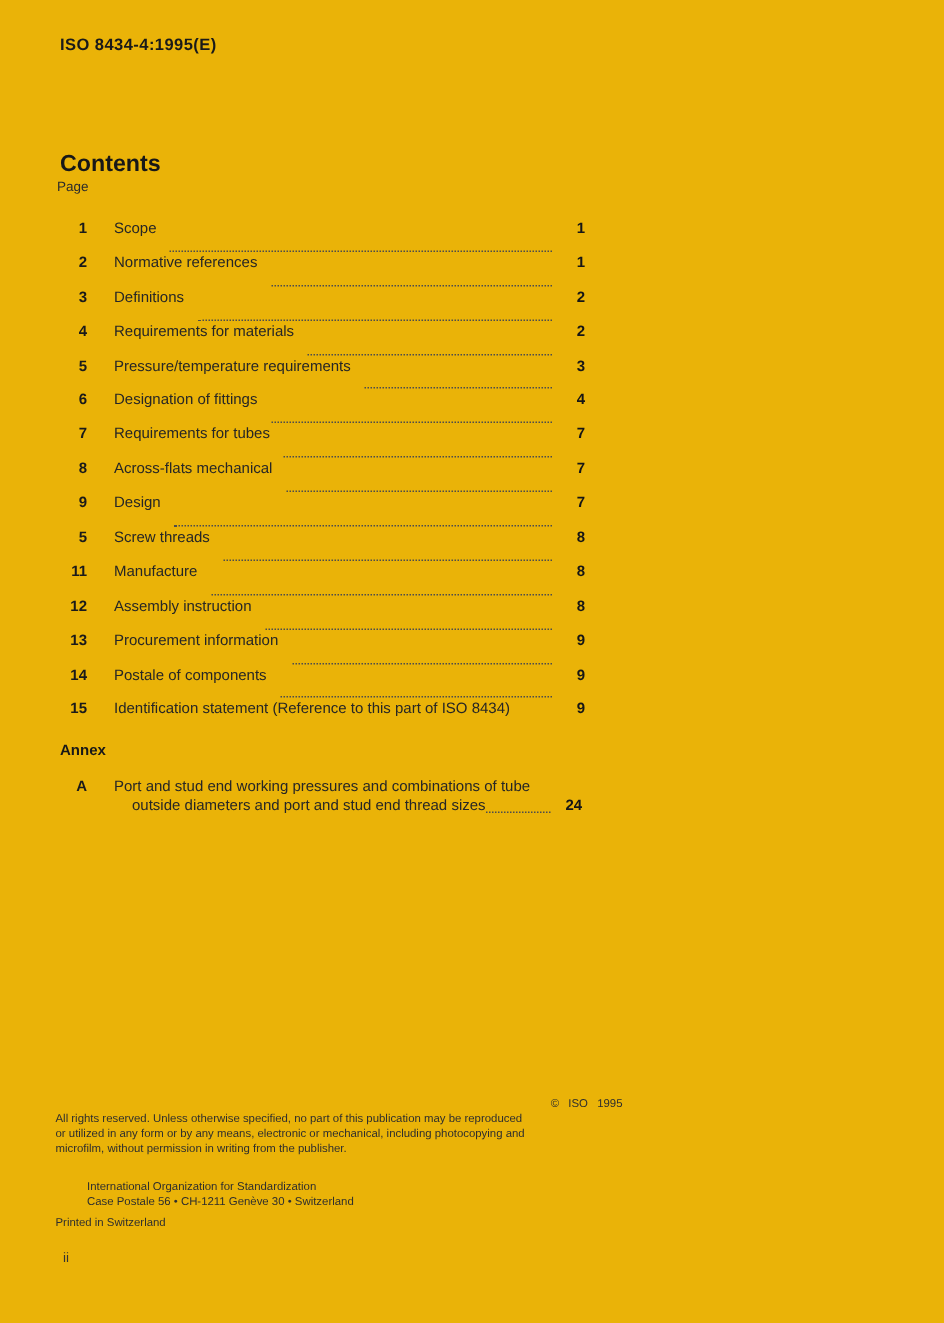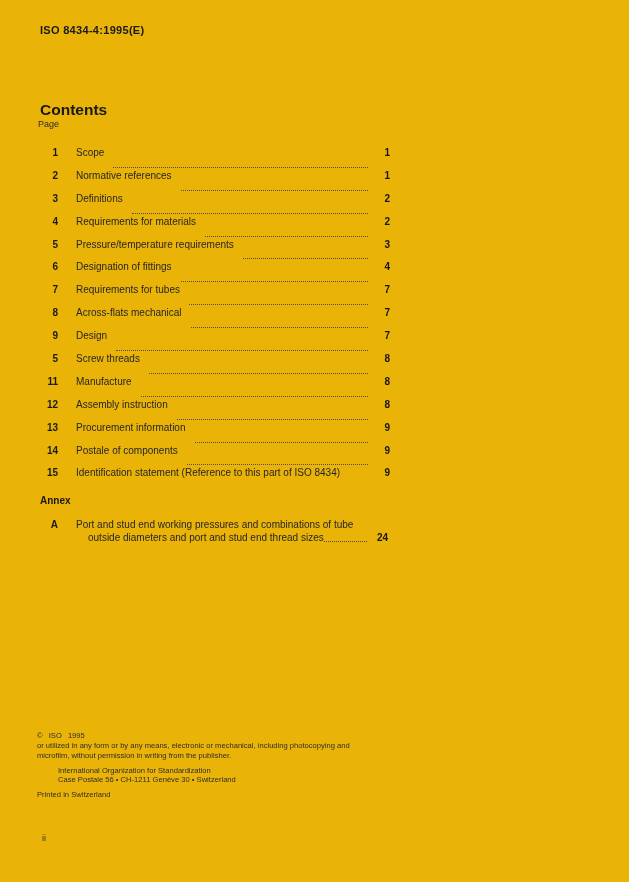--- a/index.html
+++ b/index.html
@@ -146,23 +146,24 @@
     left: 37px;
     top: 731px;
     width: 378px;
     font-size: 7.6px;
     line-height: 9.7px;
     color: #2e2e2e;
   }
   .copyright-line {
     word-spacing: 4px;
     margin-bottom: 0.5px;
+    text-align: right;
   }
   .org-block {
-    margin-top: 5px;
+    margin-top: 16px;
     margin-left: 21px;
   }
   .printed-line {
     margin-top: 4.5px;
   }
   .folio {
     position: absolute;
     left: 42px;
     top: 833px;
     font-size: 9px;
@@ -287,20 +288,21 @@
               <span class="annex-page">24</span>
             </div>
           </div>
         </div>
       </div>
   </div>
 
   <div class="footer">
     <div class="copyright-line">© ISO 1995</div>
     <div id="rights-lines">
+        <div>All rights reserved. Unless otherwise specified, no part of this publication may be reproduced</div>
         <div>or utilized in any form or by any means, electronic or mechanical, including photocopying and</div>
         <div>microfilm, without permission in writing from the publisher.</div>
       </div>
     <div class="org-block" id="org-lines">
         <div>International Organization for Standardization</div>
         <div>Case Postale 56 • CH-1211 Genève 30 • Switzerland</div>
       </div>
     <div class="printed-line">Printed in Switzerland</div>
   </div>
 

